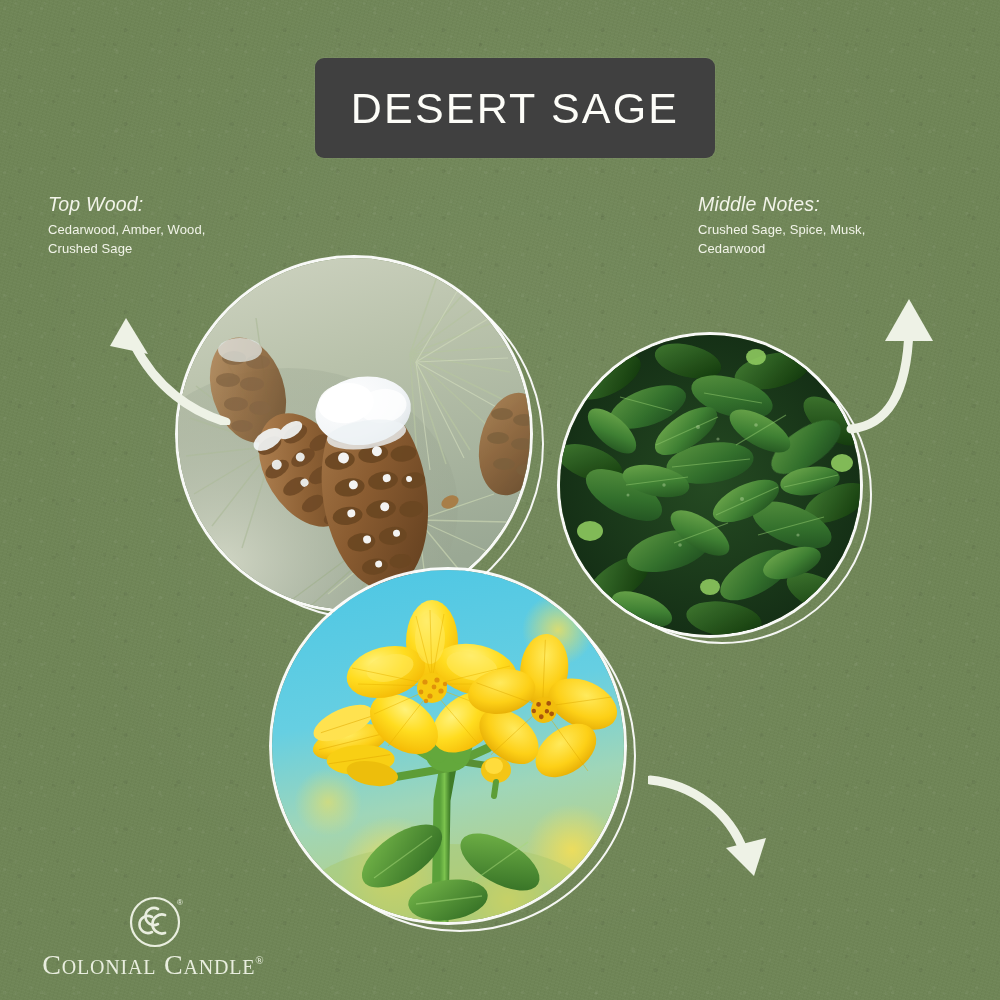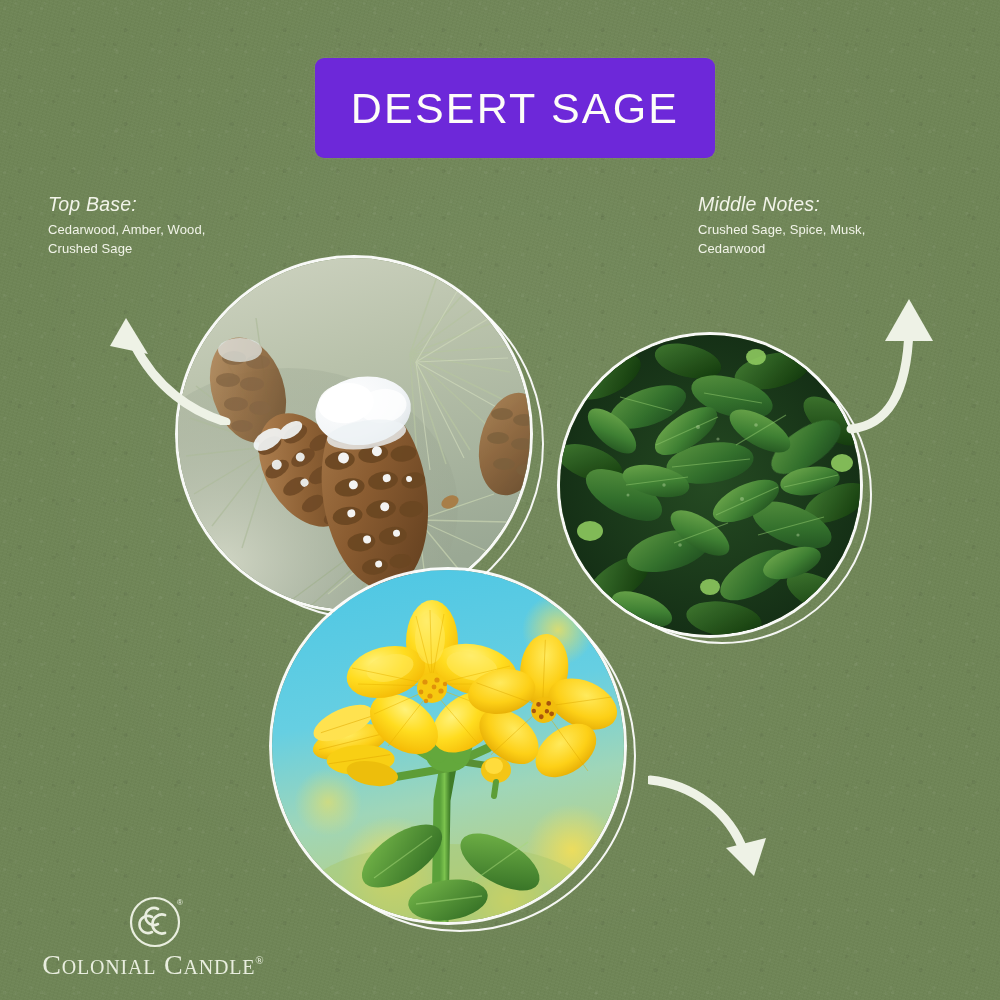--- a/index.html
+++ b/index.html
@@ -41,21 +41,21 @@
     pointer-events: none;
   }
 
   .stage { position: absolute; inset: 0; }
 
   
   #title-banner {
     position: absolute;
     left: 315px; top: 58px;
     width: 400px; height: 100px;
-    background: #6d28d9;
+    background: #404040;
     border-radius: 9px;
     display: flex;
     align-items: center;
     justify-content: center;
     box-shadow: 0 0 0 1px rgba(255,255,255,.04);
   }
   #title-text {
     color: #fdfdf8;
     font-size: 43px;
     font-weight: 400;
@@ -601,21 +601,21 @@
   </div>
 
   <div class="arrow" id="arrow-bottom">
     <svg viewBox="0 0 140 115" width="140" height="115">
       <path d="M2 12 C 44 16, 82 44, 96 84" stroke="#eef2e6" stroke-width="9" fill="none" stroke-linecap="round"></path>
       <path d="M106 108 L78 80 L118 70 Z" fill="#eef2e6"></path>
     </svg>
   </div>
 
   <div class="note-block" id="top-notes">
-    <div class="note-label">Top Base:</div>
+    <div class="note-label">Top Wood:</div>
     <div class="note-body">Cedarwood, Amber, Wood,
 Crushed Sage</div>
   </div>
 
   <div class="note-block" id="middle-notes">
     <div class="note-label">Middle Notes:</div>
     <div class="note-body">Crushed Sage, Spice, Musk,
 Cedarwood</div>
   </div>
 

